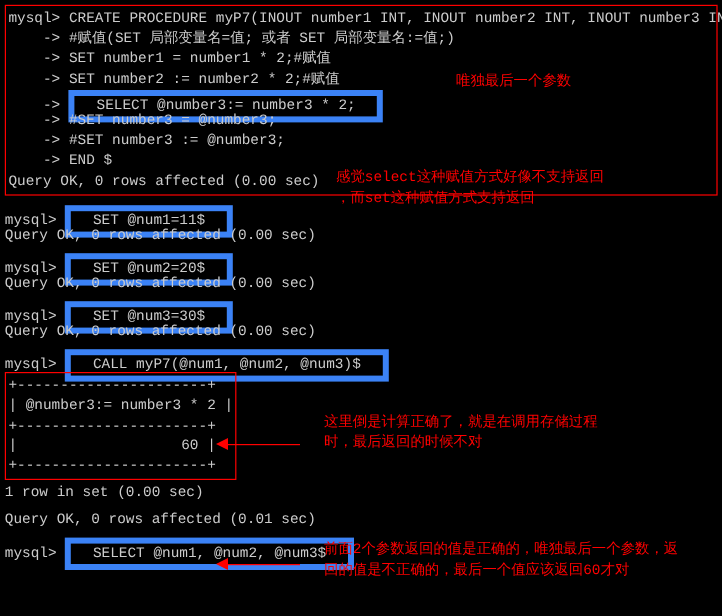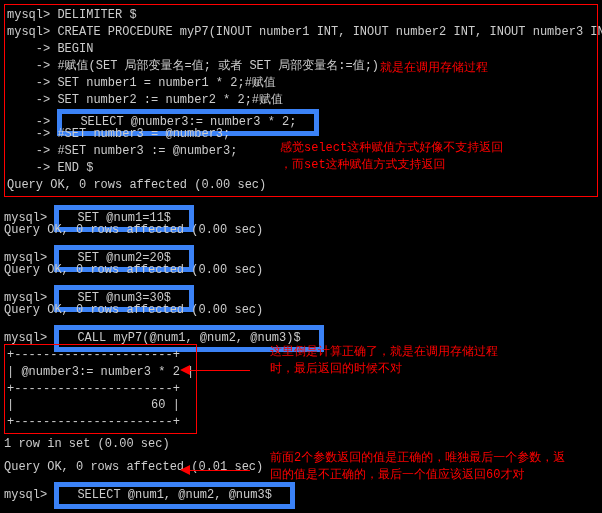--- a/index.html
+++ b/index.html
@@ -48,35 +48,33 @@
       border-right: 10px solid #f00;
     }
   </style>
 </head>
 <body>
 
 
 
 
 <div class="outer-red-box">
-  <div class="line">mysql&gt; DELIMITER $</div>
   <div class="line">mysql&gt; CREATE PROCEDURE myP7(INOUT number1 INT, INOUT number2 INT, INOUT number3 INT)</div>
-  <div class="line">    -&gt; BEGIN</div>
   <div class="line">    -&gt; #赋值(SET 局部变量名=值; 或者 SET 局部变量名:=值;)</div>
   <div class="line">    -&gt; SET number1 = number1 * 2;#赋值</div>
   <div class="line">    -&gt; SET number2 := number2 * 2;#赋值</div>
   <div class="line"><span>    -&gt; </span><span class="red-box">SELECT @number3:= number3 * 2;</span></div>
   <div class="line">    -&gt; #SET number3 = @number3;</div>
   <div class="line">    -&gt; #SET number3 := @number3;</div>
   <div class="line">    -&gt; END $</div>
   <div class="line">Query OK, 0 rows affected (0.00 sec)</div>
 </div>
 
 
-<div class="annotation" style="left:380px; top:60px;">就是在调用存储过程</div>
+<div class="annotation" style="left:380px; top:60px;">唯独最后一个参数</div>
 <div class="annotation" style="left:280px; top:140px;">感觉select这种赋值方式好像不支持返回</div>
 <div class="annotation" style="left:280px; top:157px;text-align:right;">，而set这种赋值方式支持返回</div>
 
 <div style="height:6px;"></div>
 
 
 <div class="line"><span>mysql&gt; </span><span class="red-box">SET @num1=11$</span></div>
 <div class="line">Query OK, 0 rows affected (0.00 sec)</div>
 <div style="height:6px;"></div>
 

